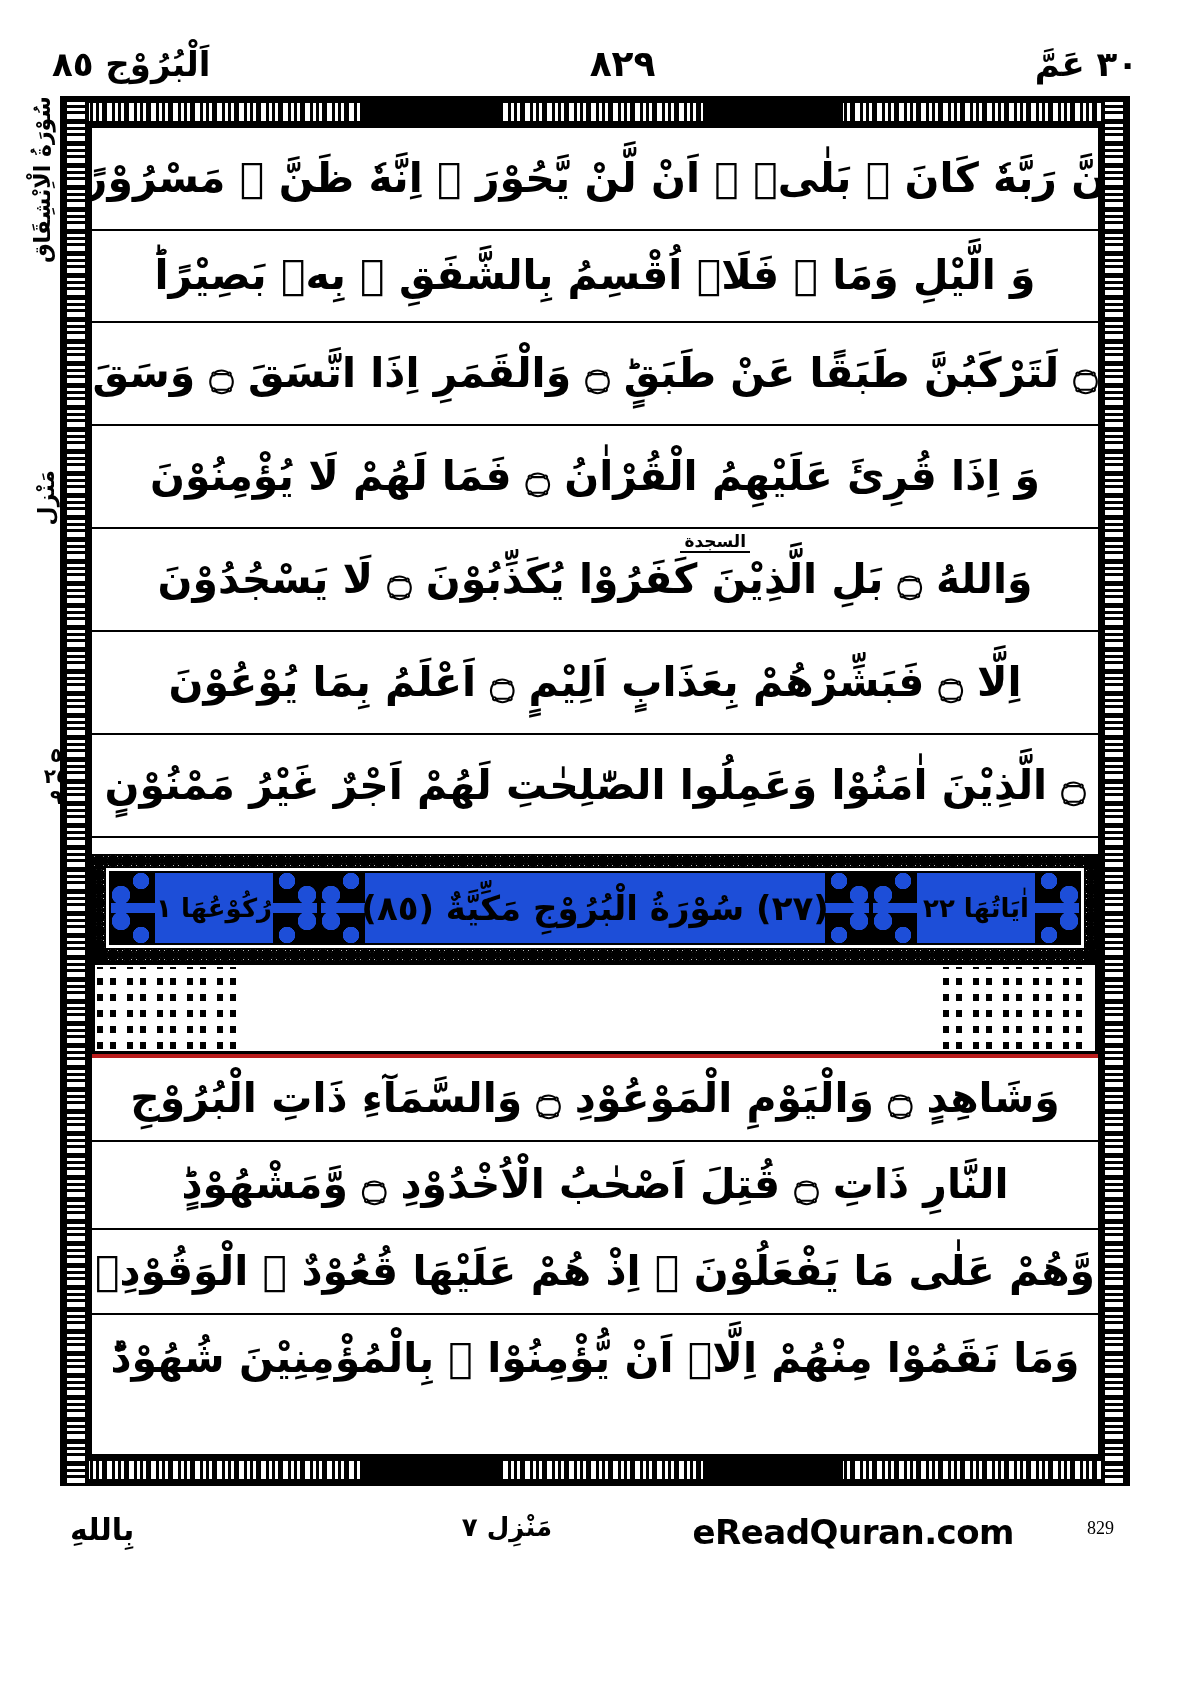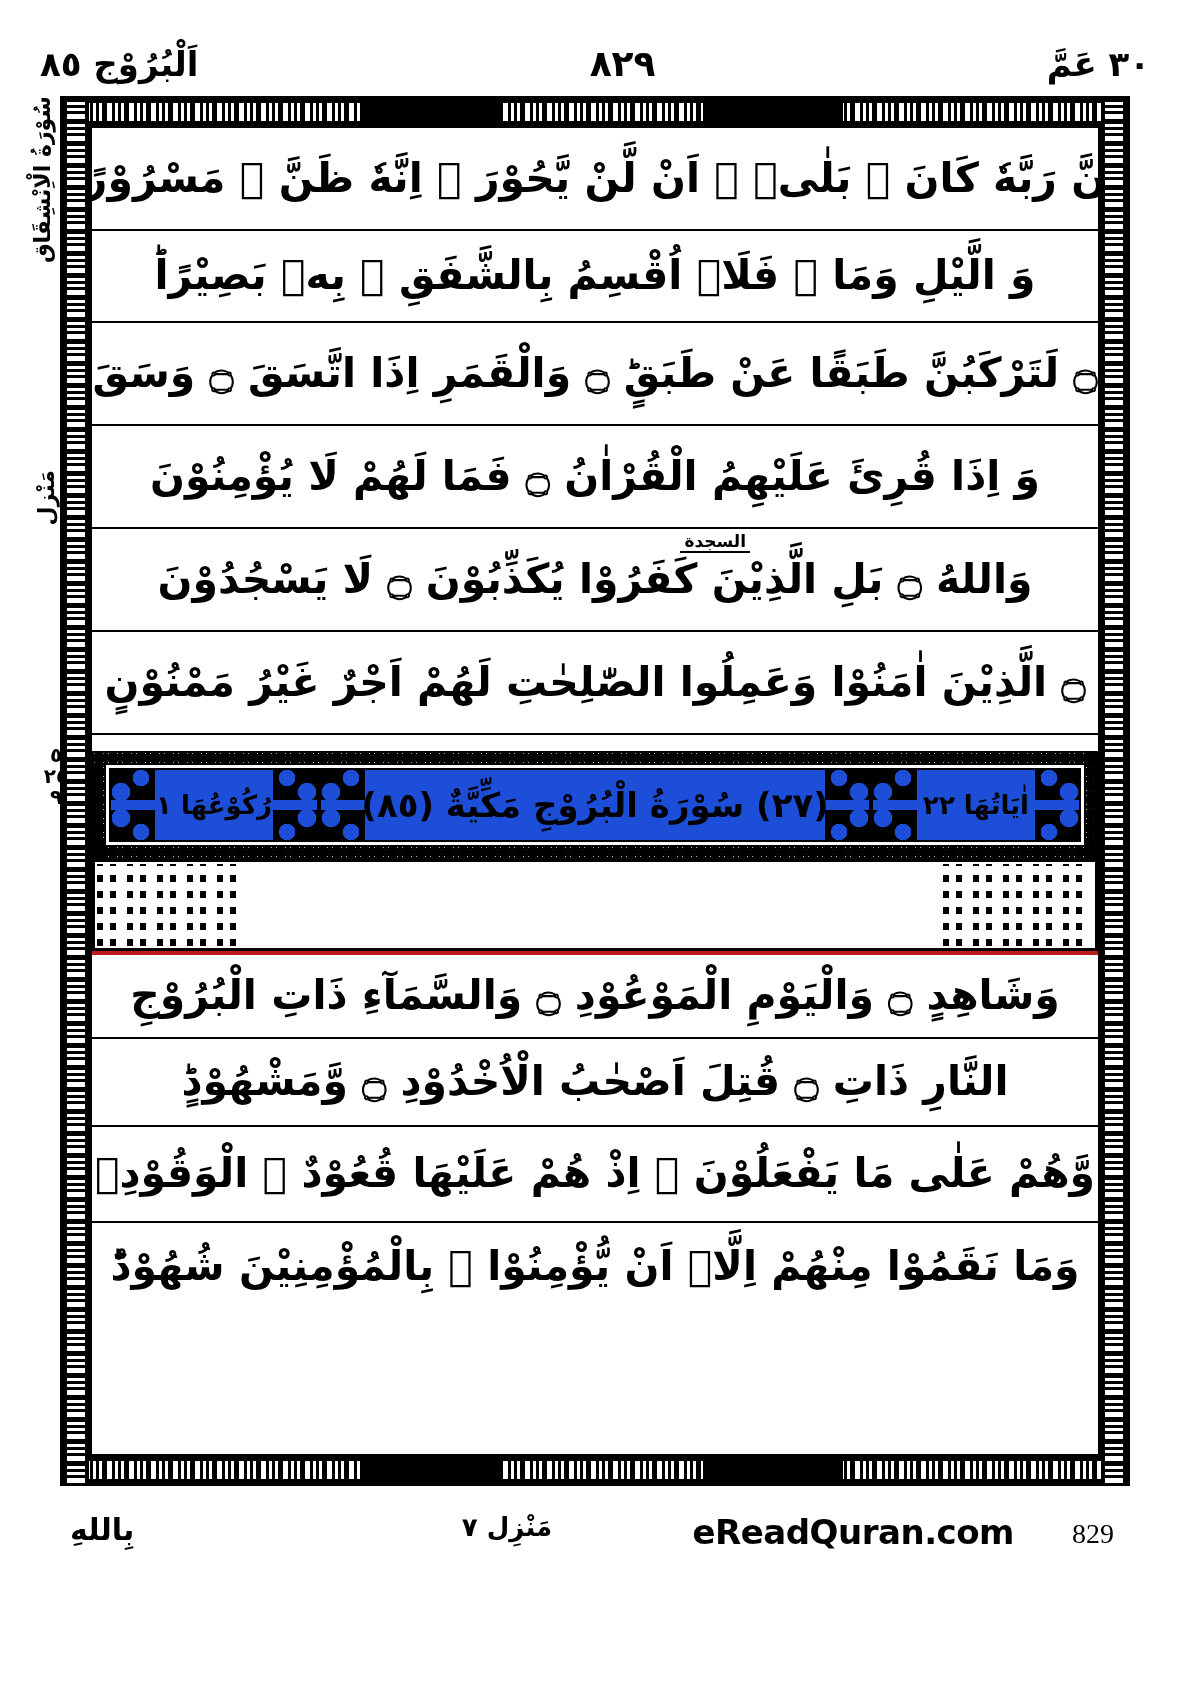--- a/index.html
+++ b/index.html
@@ -10,21 +10,21 @@
     position:relative;
     overflow:hidden;
     color:#000;
   }
   .page{position:absolute;inset:0;}
 
   
   .header{
     position:absolute;left:0;right:0;top:36px;height:56px;
     display:flex;align-items:center;justify-content:space-between;
-    padding:0 40px;
+    padding:0 52px;
   }
   .hdr-item{
     font-family:"DejaVu Sans","Liberation Sans",sans-serif;
     font-size:34px;font-weight:700;direction:rtl;
     line-height:1;white-space:nowrap;
   }
   .hdr-center{font-size:36px;font-weight:700;letter-spacing:1px;}
 
   
   .frame-outer{
@@ -202,21 +202,21 @@
   .f-manzil{
     position:absolute;left:50%;transform:translateX(-50%);margin-left:-80px;top:10px;
     font-size:26px;font-weight:700;direction:rtl;
   }
   .f-brand{
     position:absolute;right:160px;top:12px;
     font-size:34px;font-weight:700;font-family:"DejaVu Sans","Liberation Sans",sans-serif;
     letter-spacing:-0.5px;
   }
   .f-page{
-    position:absolute;right:60px;top:18px;font-size:28px;font-family:"Liberation Serif",serif;
+    position:absolute;right:60px;top:18px;font-size:18px;font-family:"Liberation Serif",serif;
   }
 </style>
 </head>
 <body>
 
 <div class="page">
 
   <div class="header">
     <div class="hdr-item">
       <span>اَلْبُرُوْج</span>
@@ -267,20 +267,23 @@
     </div>
     <div class="ayah-line" style="height:103px">
       <div class="ar ln">۝ لَتَرْكَبُنَّ طَبَقًا عَنْ طَبَقٍؕ ۝ وَالْقَمَرِ اِذَا اتَّسَقَ ۝ وَسَقَ</div>
     </div>
     <div class="ayah-line" style="height:103px">
       <div class="ar ln">وَ اِذَا قُرِئَ عَلَيْهِمُ الْقُرْاٰنُ ۝ فَمَا لَهُمْ لَا يُؤْمِنُوْنَ</div>
     </div>
     <div class="ayah-line" style="height:103px">
       <div class="ar ln">وَاللهُ ۝ بَلِ الَّذِيْنَ كَفَرُوْا يُكَذِّبُوْنَ ۝ لَا يَسْجُدُوْنَ</div>
       <div style="position:absolute;top:2px;right:348px;font-size:17px;font-weight:700;border-bottom:2px solid #000;padding:0 4px;">السجدة</div>
+    </div>
+    <div class="ayah-line" style="height:103px">
+      <div class="ar ln">اِلَّا ۝ فَبَشِّرْهُمْ بِعَذَابٍ اَلِيْمٍ ۝ اَعْلَمُ بِمَا يُوْعُوْنَ</div>
     </div>
     <div class="ayah-line" style="height:103px">
       <div class="ar ln">۝ الَّذِيْنَ اٰمَنُوْا وَعَمِلُوا الصّٰلِحٰتِ لَهُمْ اَجْرٌ غَيْرُ مَمْنُوْنٍ</div>
     </div>
 
     <div style="height:16px"></div>
     <div class="surah-panel">
       <div class="beadrow top"></div>
       <div class="beadrow bot"></div>
       <div class="beadcol l"></div>
@@ -315,21 +318,21 @@
       <div class="bism-orn r"></div>
       <div class="bism-orn l"></div>
     </div>
 
     <div class="ayah-line" style="height:88px;border-top:4px solid #b91c1c;">
       <div class="ar ln">وَشَاهِدٍ ۝ وَالْيَوْمِ الْمَوْعُوْدِ ۝ وَالسَّمَآءِ ذَاتِ الْبُرُوْجِ</div>
     </div>
     <div class="ayah-line" style="height:88px">
       <div class="ar ln">النَّارِ ذَاتِ ۝ قُتِلَ اَصْحٰبُ الْاُخْدُوْدِ ۝ وَّمَشْهُوْدٍؕ</div>
     </div>
-    <div class="ayah-line" style="height:96px">
+    <div class="ayah-line" style="height:85px">
       <div class="ar ln">وَّهُمْ عَلٰى مَا يَفْعَلُوْنَ ۝ اِذْ هُمْ عَلَيْهَا قُعُوْدٌ ۝ الْوَقُوْدِۙ</div>
     </div>
     <div class="ayah-line" style="height:88px;border-bottom:none;">
       <div class="ar ln">وَمَا نَقَمُوْا مِنْهُمْ اِلَّاۤ اَنْ يُّؤْمِنُوْا ۝ بِالْمُؤْمِنِيْنَ شُهُوْدٌؕ</div>
     </div>
   </div>
 
   <div class="footer">
     <div class="f-left ar">بِاللهِ</div>
     <div class="f-manzil ar">مَنْزِل ٧</div>

